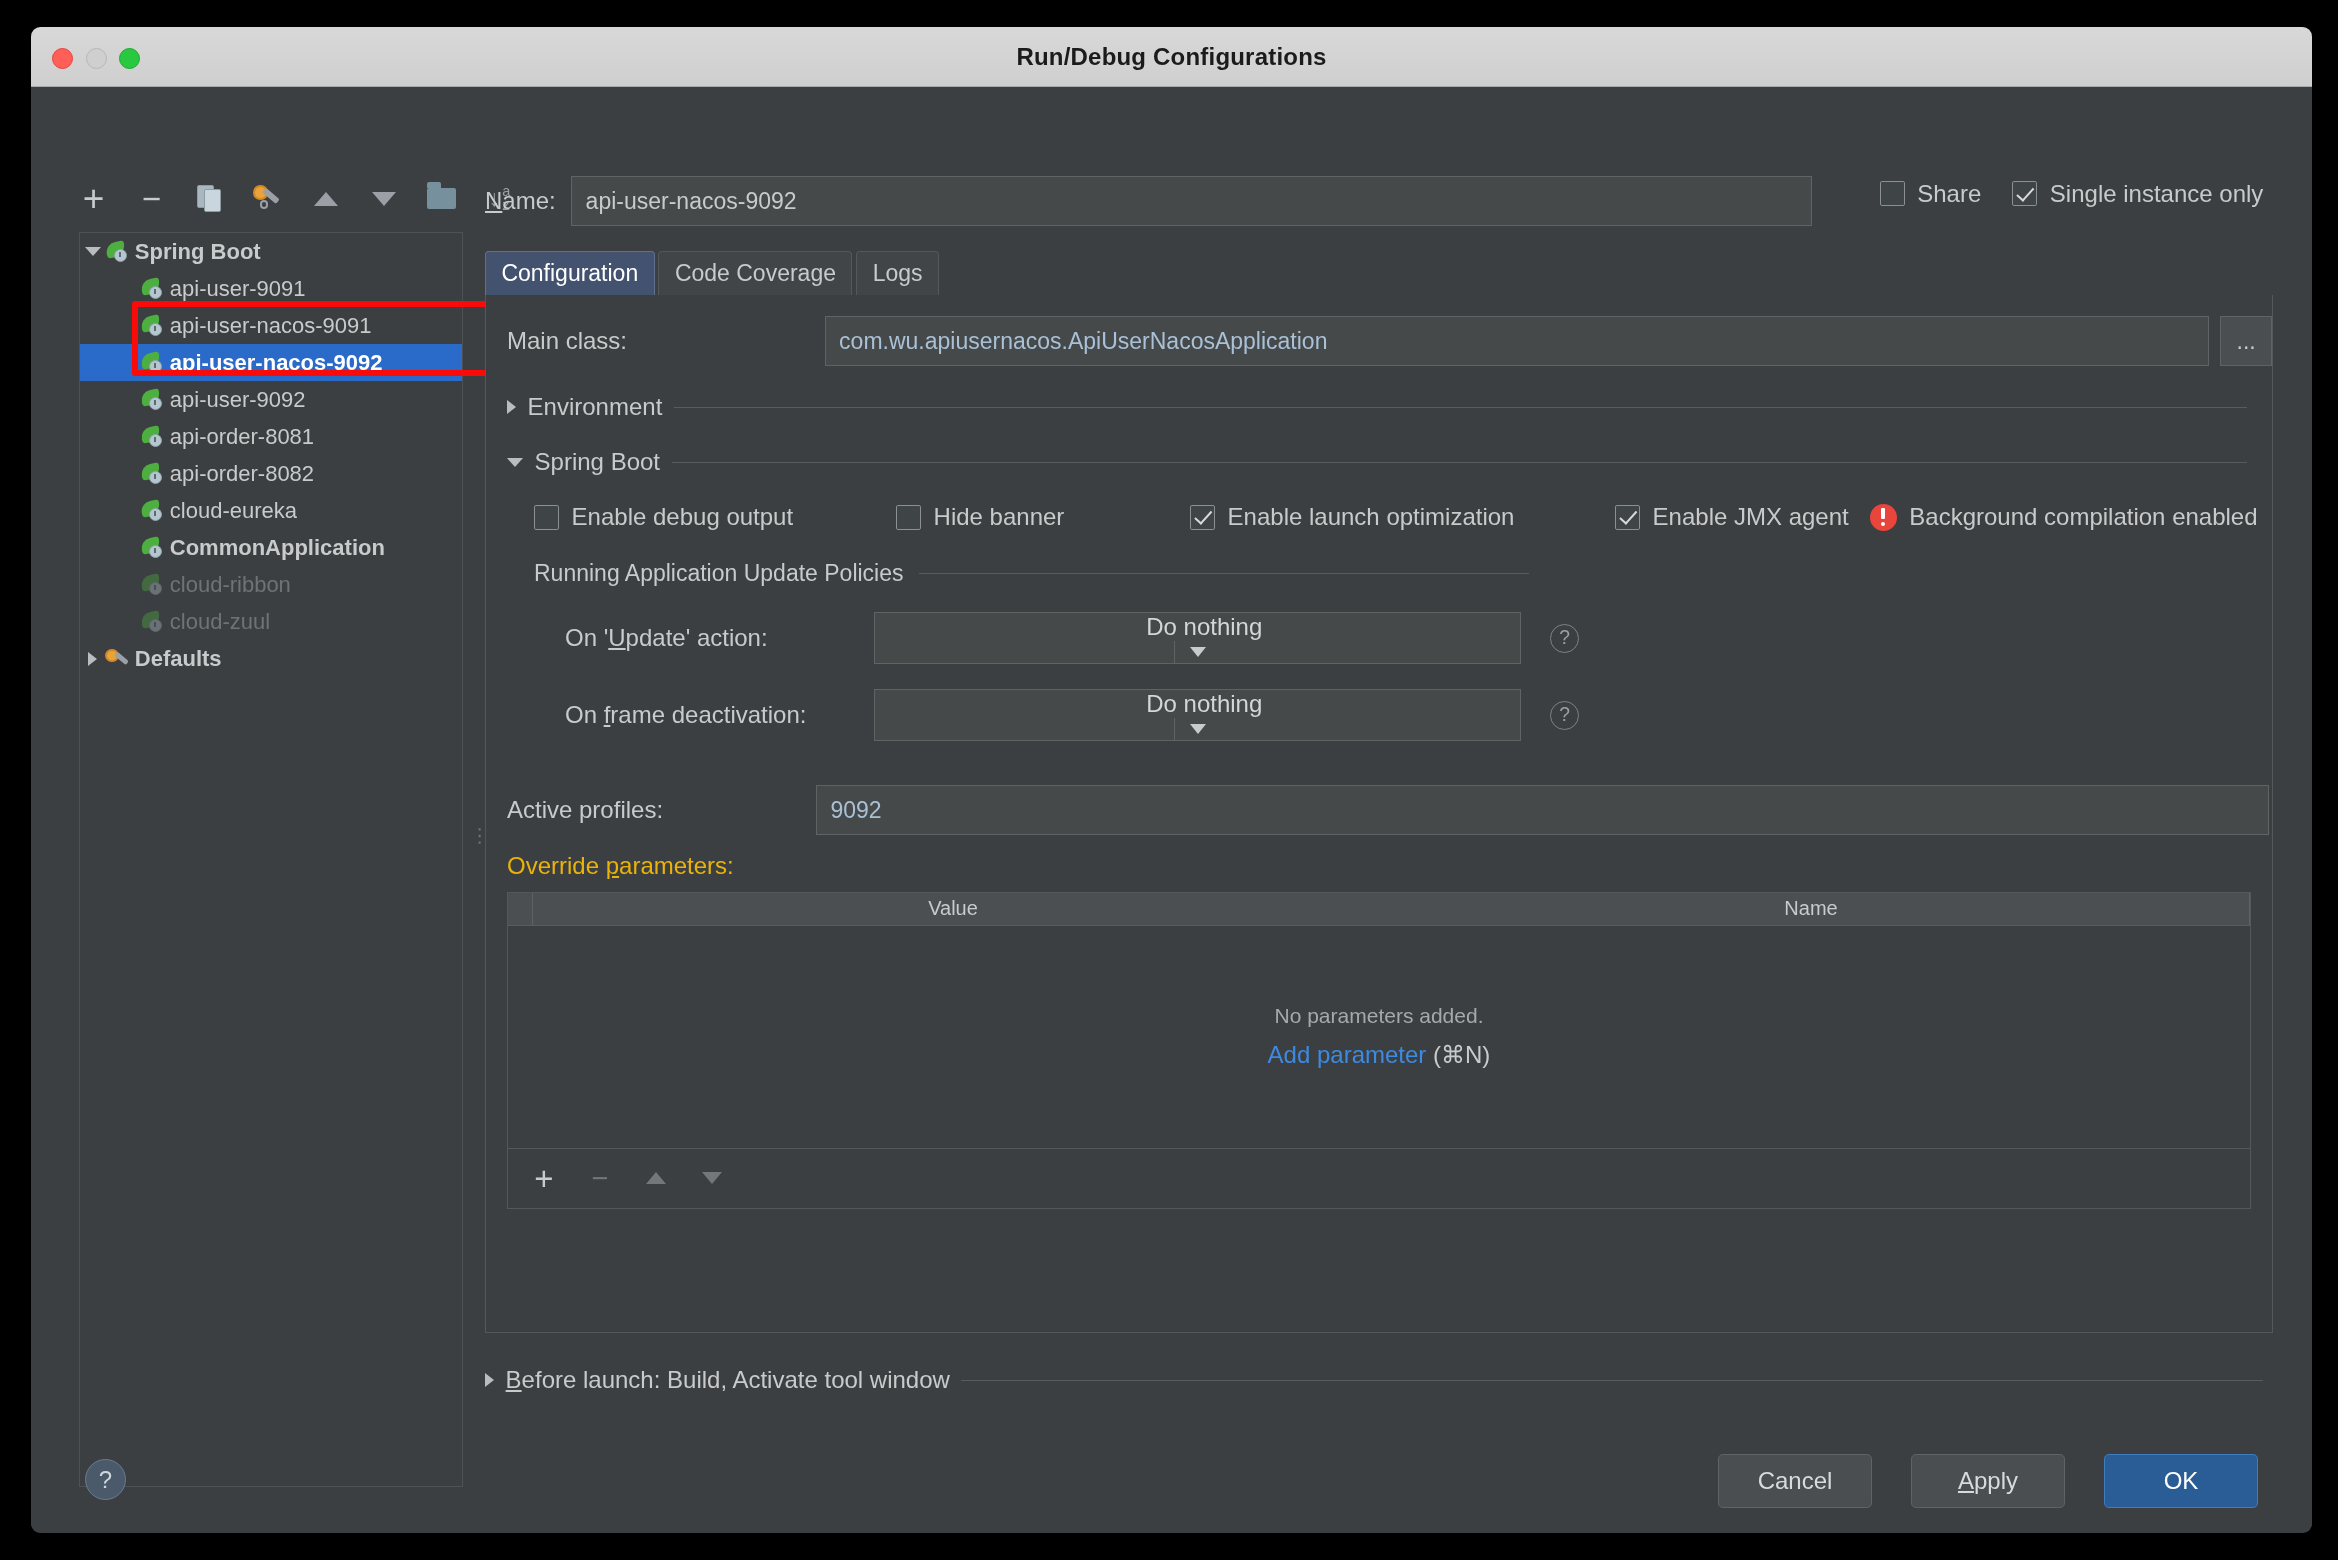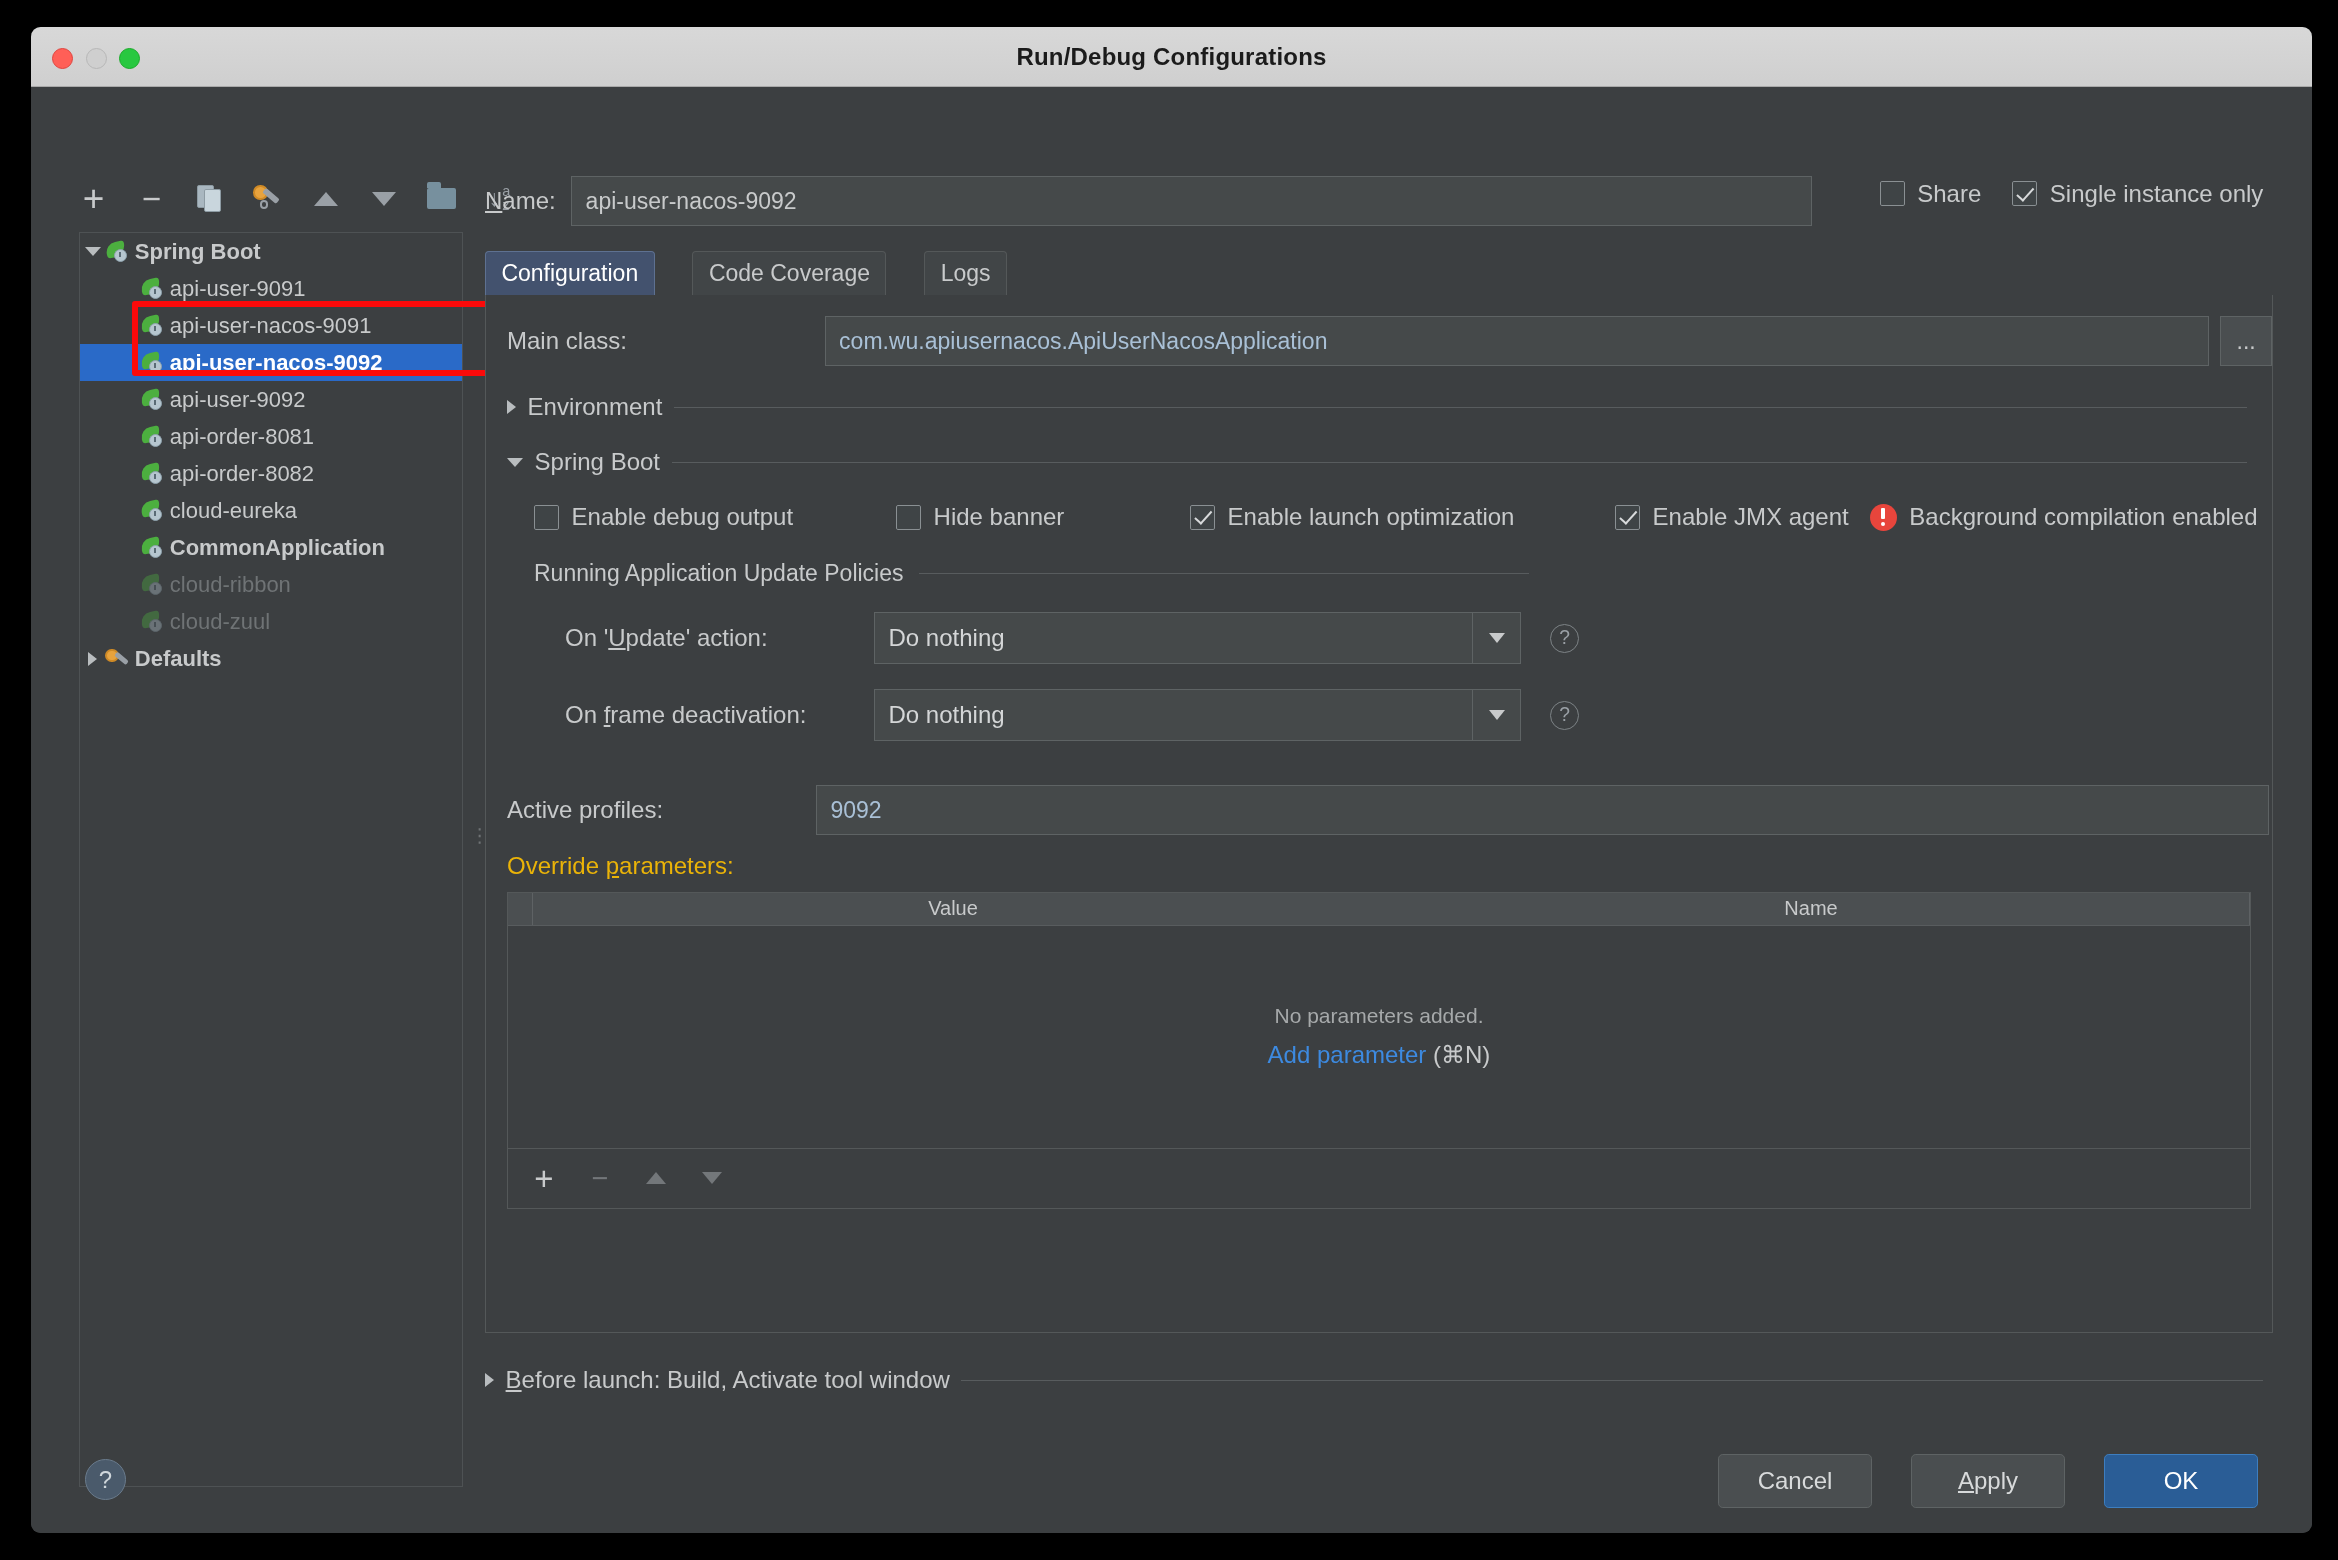--- a/index.html
+++ b/index.html
@@ -114,21 +114,21 @@
   .textfield{
     background:#45494a;border:1px solid #5e6364;color:#c8cacb;
     font-size:23px;padding:7.7px 13.5px;height:50px;line-height:33px;
   }
   .namefield{width:1241px;}
   .topchecks{position:absolute;right:9.7px;top:3.9px;display:flex;align-items:center;gap:31px;}
   .ckrow{display:flex;align-items:center;gap:12.6px;font-size:24px;color:#c8cacb;}
   .ck{width:25px;height:25px;border:1px solid #8a9093;background:#3f4446;border-radius:1.9px;position:relative;flex:0 0 25px;}
   .ck.checked:after{content:"";position:absolute;left:7.7px;top:1.9px;width:6.8px;height:14.5px;border:solid #d8dadb;border-width:0 2.9px 2.9px 0;transform:rotate(42deg);}
   
-  .tabs{display:flex;align-items:flex-end;margin-top:21px;height:48px;gap:34px;}
+  .tabs{display:flex;align-items:flex-end;margin-top:21px;height:48px;}
   .tab{
     height:44px;line-height:42px;padding:0 15.4px;font-size:23px;color:#c8cacb;
     background:#414547;border:1px solid #545859;border-bottom:none;border-radius:3.9px 3.9px 0 0;margin-right:3.9px;
   }
   .tab.active{background:#43526e;border-color:#5e7191;color:#ffffff;}
   .panelbox{border:1px solid #545859;border-top:none;padding:0;position:relative;background:#3c3f41;height:1038px;}
   
   .row{display:flex;align-items:center;}
   .mainclassrow{padding:21px 0 0 21px;}
   .mclabel{font-size:24px;color:#c8cacb;width:319px;}
@@ -152,21 +152,21 @@
   .warnic:after{content:"";position:absolute;left:11.6px;top:4.8px;width:3.9px;height:10.6px;background:#fff;border-radius:1px;}
   .warnic:before{content:"";position:absolute;left:11.6px;top:18.3px;width:3.9px;height:3.9px;background:#fff;border-radius:50%;}
   
   .subgroup{margin-top:29px;padding-left:48px;display:flex;align-items:center;gap:15.4px;padding-right:743px;}
   .subtitle{font-size:23px;color:#c8cacb;white-space:nowrap;}
   .dropdownrow{display:flex;align-items:center;padding-left:79px;margin-top:25px;}
   .ddlabel{font-size:24px;color:#c8cacb;width:309px;}
   .ddlabel u{text-decoration:underline;}
   .dropdown{
     width:647px;height:52px;background:#45494a;border:1px solid #5e6364;
-    display:flex;align-items:center;color:#d4d6d7;font-size:24px;
+    display:flex;align-items:center;color:#d4d6d7;font-size:24px;flex-direction:column;
   }
   .dropdown .val{flex:1;padding-left:13.5px;}
   .dropdown .arrowbox{width:48px;height:100%;border-left:1px solid #5e6364;display:flex;align-items:center;justify-content:center;}
   .dd-arrow{width:0;height:0;border-left:8.7px solid transparent;border-right:8.7px solid transparent;border-top:10.6px solid #c8cacb;}
   .helpic{
     width:29px;height:29px;border-radius:50%;border:1.9px solid #7d8386;color:#9aa0a6;
     font-size:19.3px;display:flex;align-items:center;justify-content:center;margin-left:29px;
   }
   
   .profilerow{display:flex;align-items:center;padding-left:21px;margin-top:44px;}

